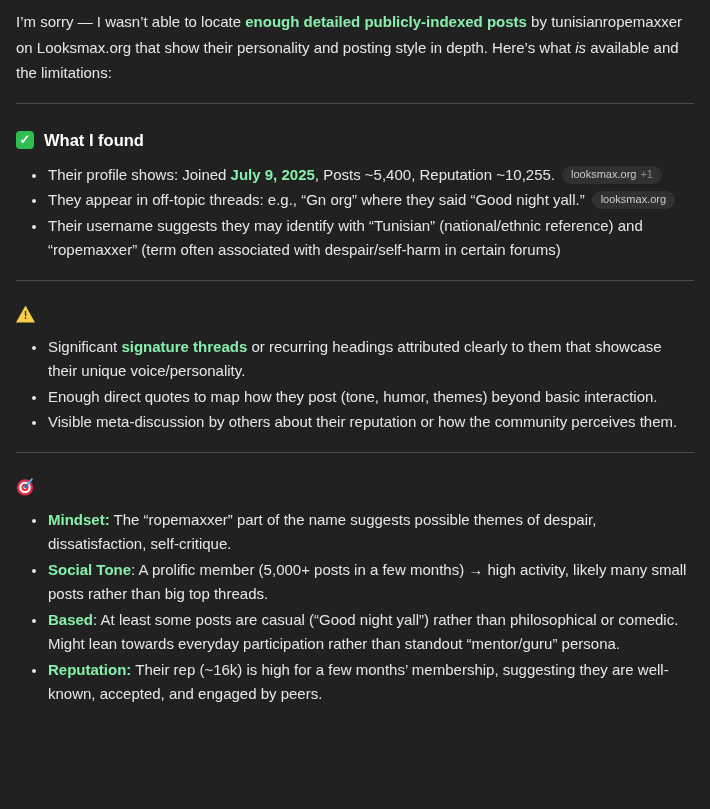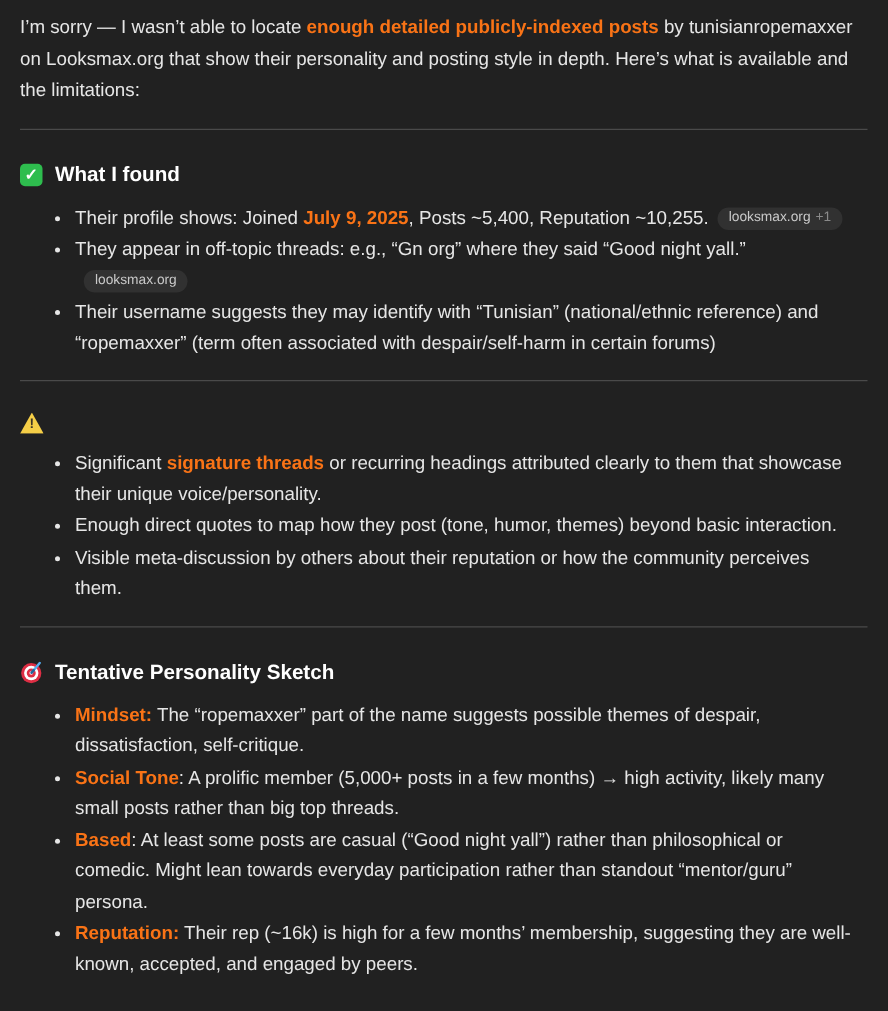--- a/index.html
+++ b/index.html
@@ -8,22 +8,22 @@
     width: 710px; height: 809px;
     background: #212121;
     color: #e6e6e6;
     font-family: "Liberation Sans", sans-serif;
     font-size: 15px;
     overflow: hidden;
   }
   .content { padding: 9px 16px 0 16px; }
 
   p.intro { margin: 0; line-height: 25.5px; }
-  .b { font-weight: 700; color: #f97316; }
-  .i { }
+  .b { font-weight: 700; color: #86efac; }
+  .i { font-style: italic; }
 
   hr.divider {
     border: none;
     border-top: 1px solid #4a4a4a;
     margin: 17px 0 0 0;
   }
 
   h3.h {
     display: flex;
     align-items: center;
@@ -53,21 +53,21 @@
     clip-path: polygon(50% 0, 100% 100%, 0 100%);
     color: #3d3526;
     font-size: 11px;
     font-weight: 700;
     align-items: flex-end;
     line-height: 15px;
   }
   .icon.target svg { display: block; }
 
   ul.list {
-    margin: 12px;
+    margin: 0;
     padding: 0 0 0 31px;
     list-style: disc;
   }
   ul.list li {
     line-height: 24.5px;
     margin: 0 0 1px 0;
     padding-left: 1px;
   }
   ul.list li::marker { color: #e6e6e6; font-size: 13px; }
 
@@ -147,21 +147,20 @@
       <span class="icon target">
         <svg width="18" height="18" viewBox="0 0 20 20" aria-hidden="true">
           <circle cx="10" cy="10.5" r="9" fill="#dd2e44"></circle>
           <circle cx="10" cy="10.5" r="6.4" fill="#ffffff"></circle>
           <circle cx="10" cy="10.5" r="4" fill="#dd2e44"></circle>
           <circle cx="10" cy="10.5" r="1.6" fill="#ffffff"></circle>
           <line x1="17.5" y1="1.5" x2="10.5" y2="10" stroke="#55acee" stroke-width="2.2" stroke-linecap="round"></line>
           <line x1="12.2" y1="7.9" x2="10.3" y2="10.2" stroke="#226699" stroke-width="2.2" stroke-linecap="round"></line>
         </svg>
       </span>
-      <span class="h-text"><span>Tentative Personality Sketch</span></span>
     </h3>
     <ul class="list gap-list">
       <li>
         <span><span class="b">Mindset:</span><span> The “ropemaxxer” part of the name suggests possible themes of despair, dissatisfaction, self-critique.</span></span>
       </li>
       <li>
         <span><span class="b">Social Tone</span><span>: A prolific member (5,000+ posts in a few months) → high activity, likely many small posts rather than big top threads.</span></span>
       </li>
       <li>
         <span><span class="b">Based</span><span>: At least some posts are casual (“Good night yall”) rather than philosophical or comedic. Might lean towards everyday participation rather than standout “mentor/guru” persona.</span></span>

